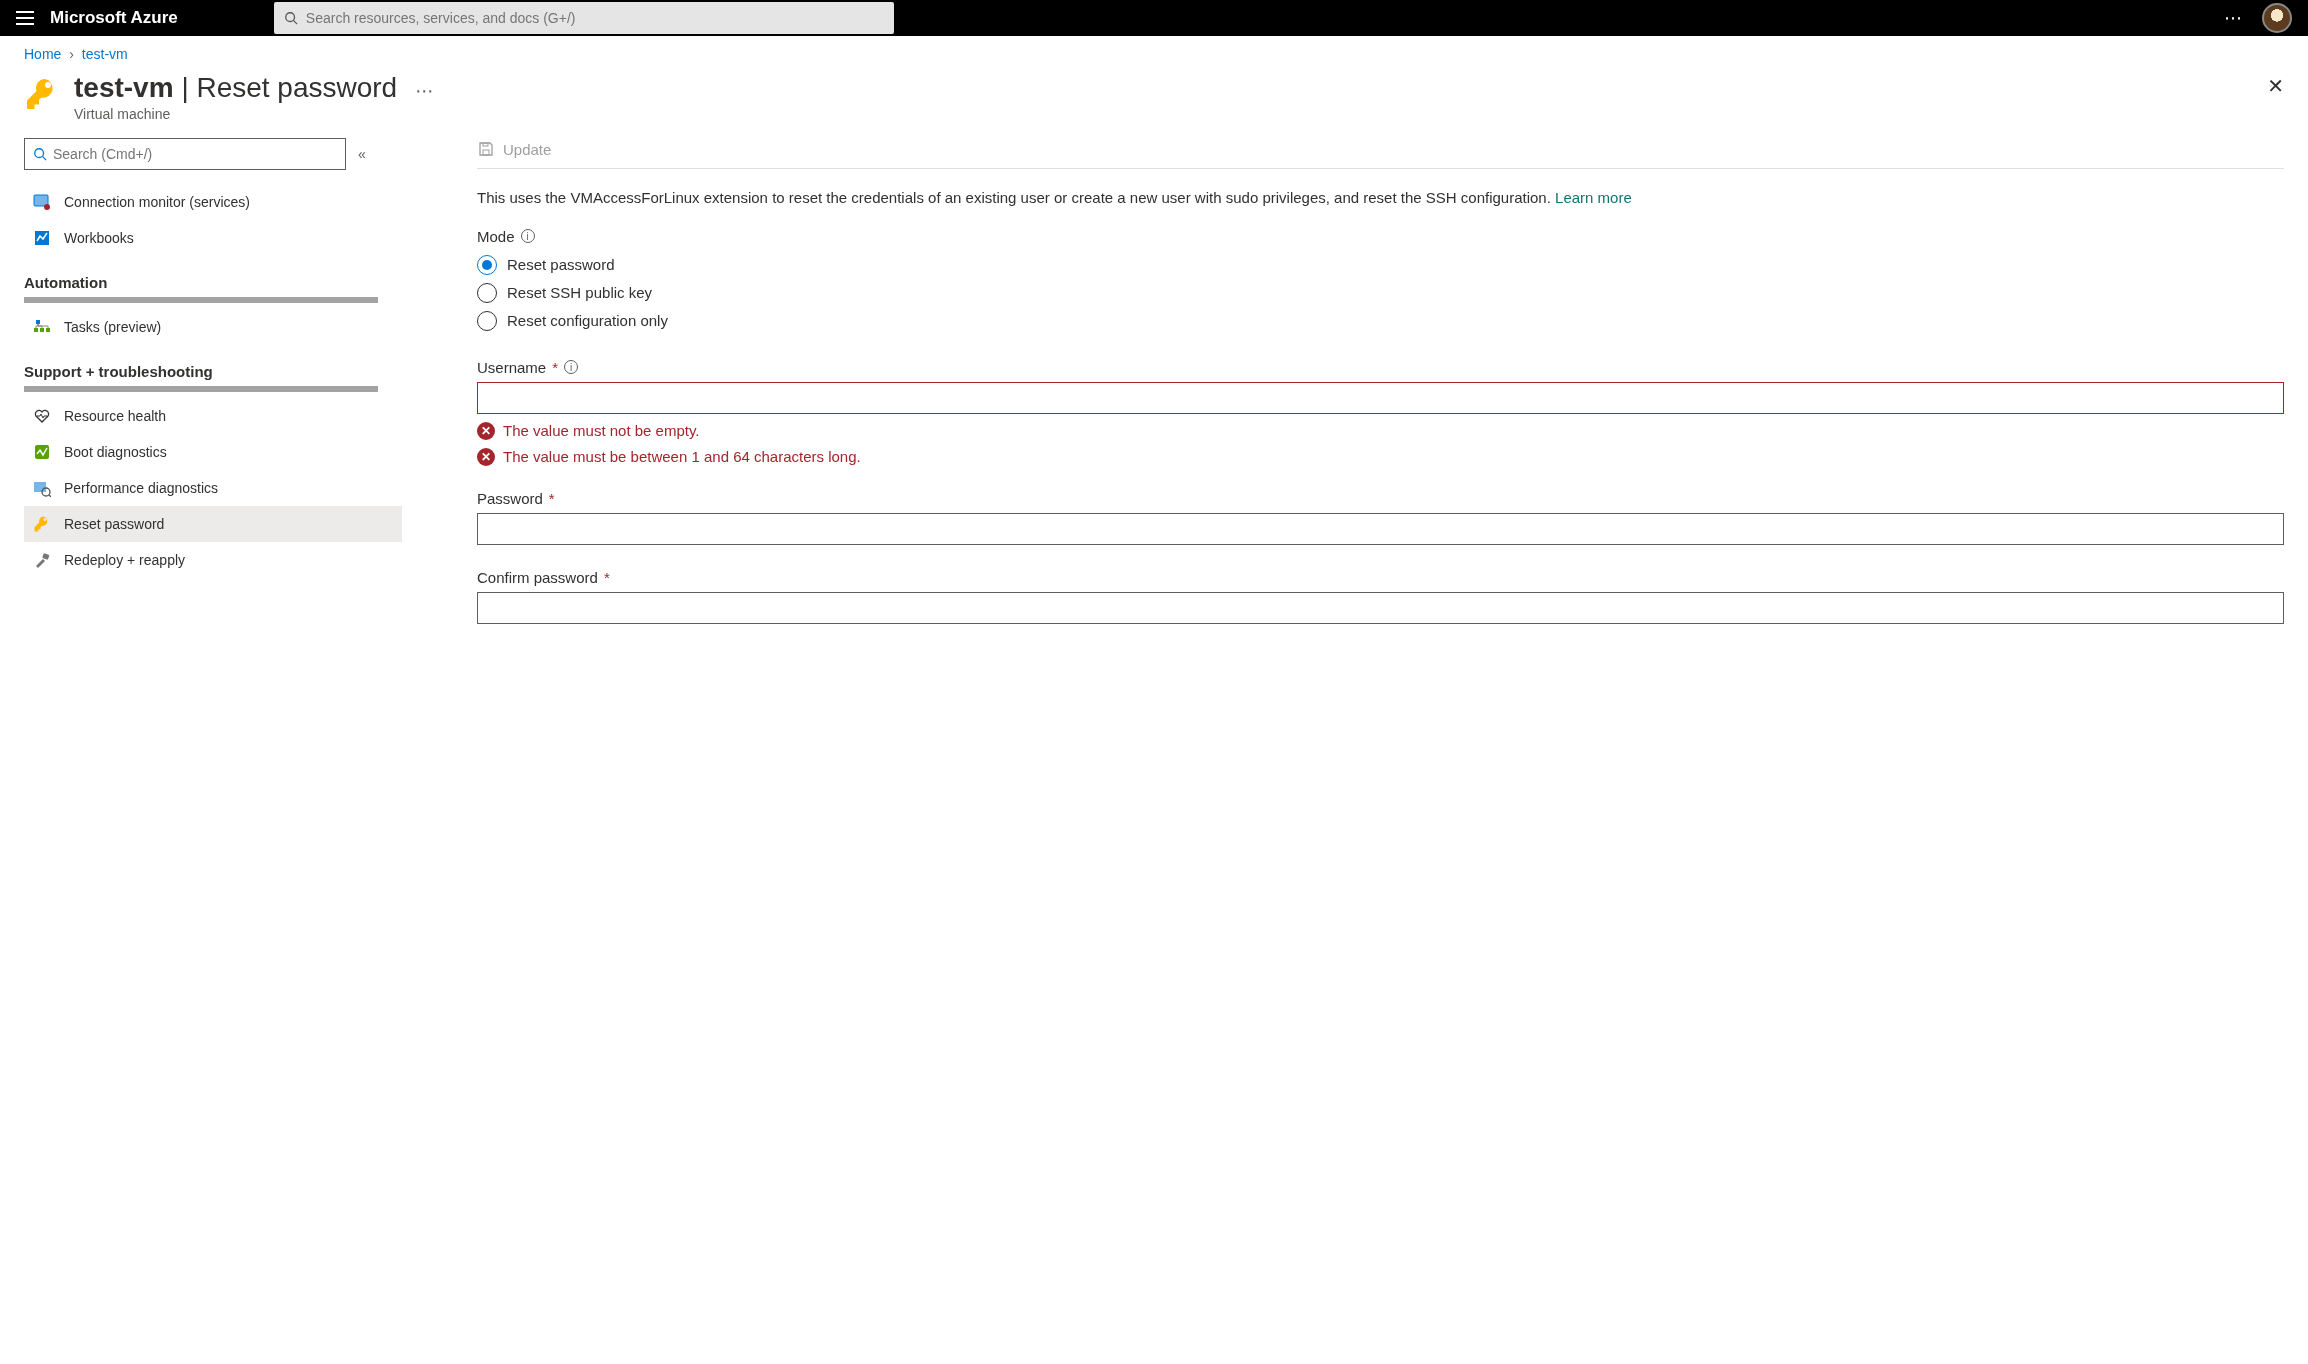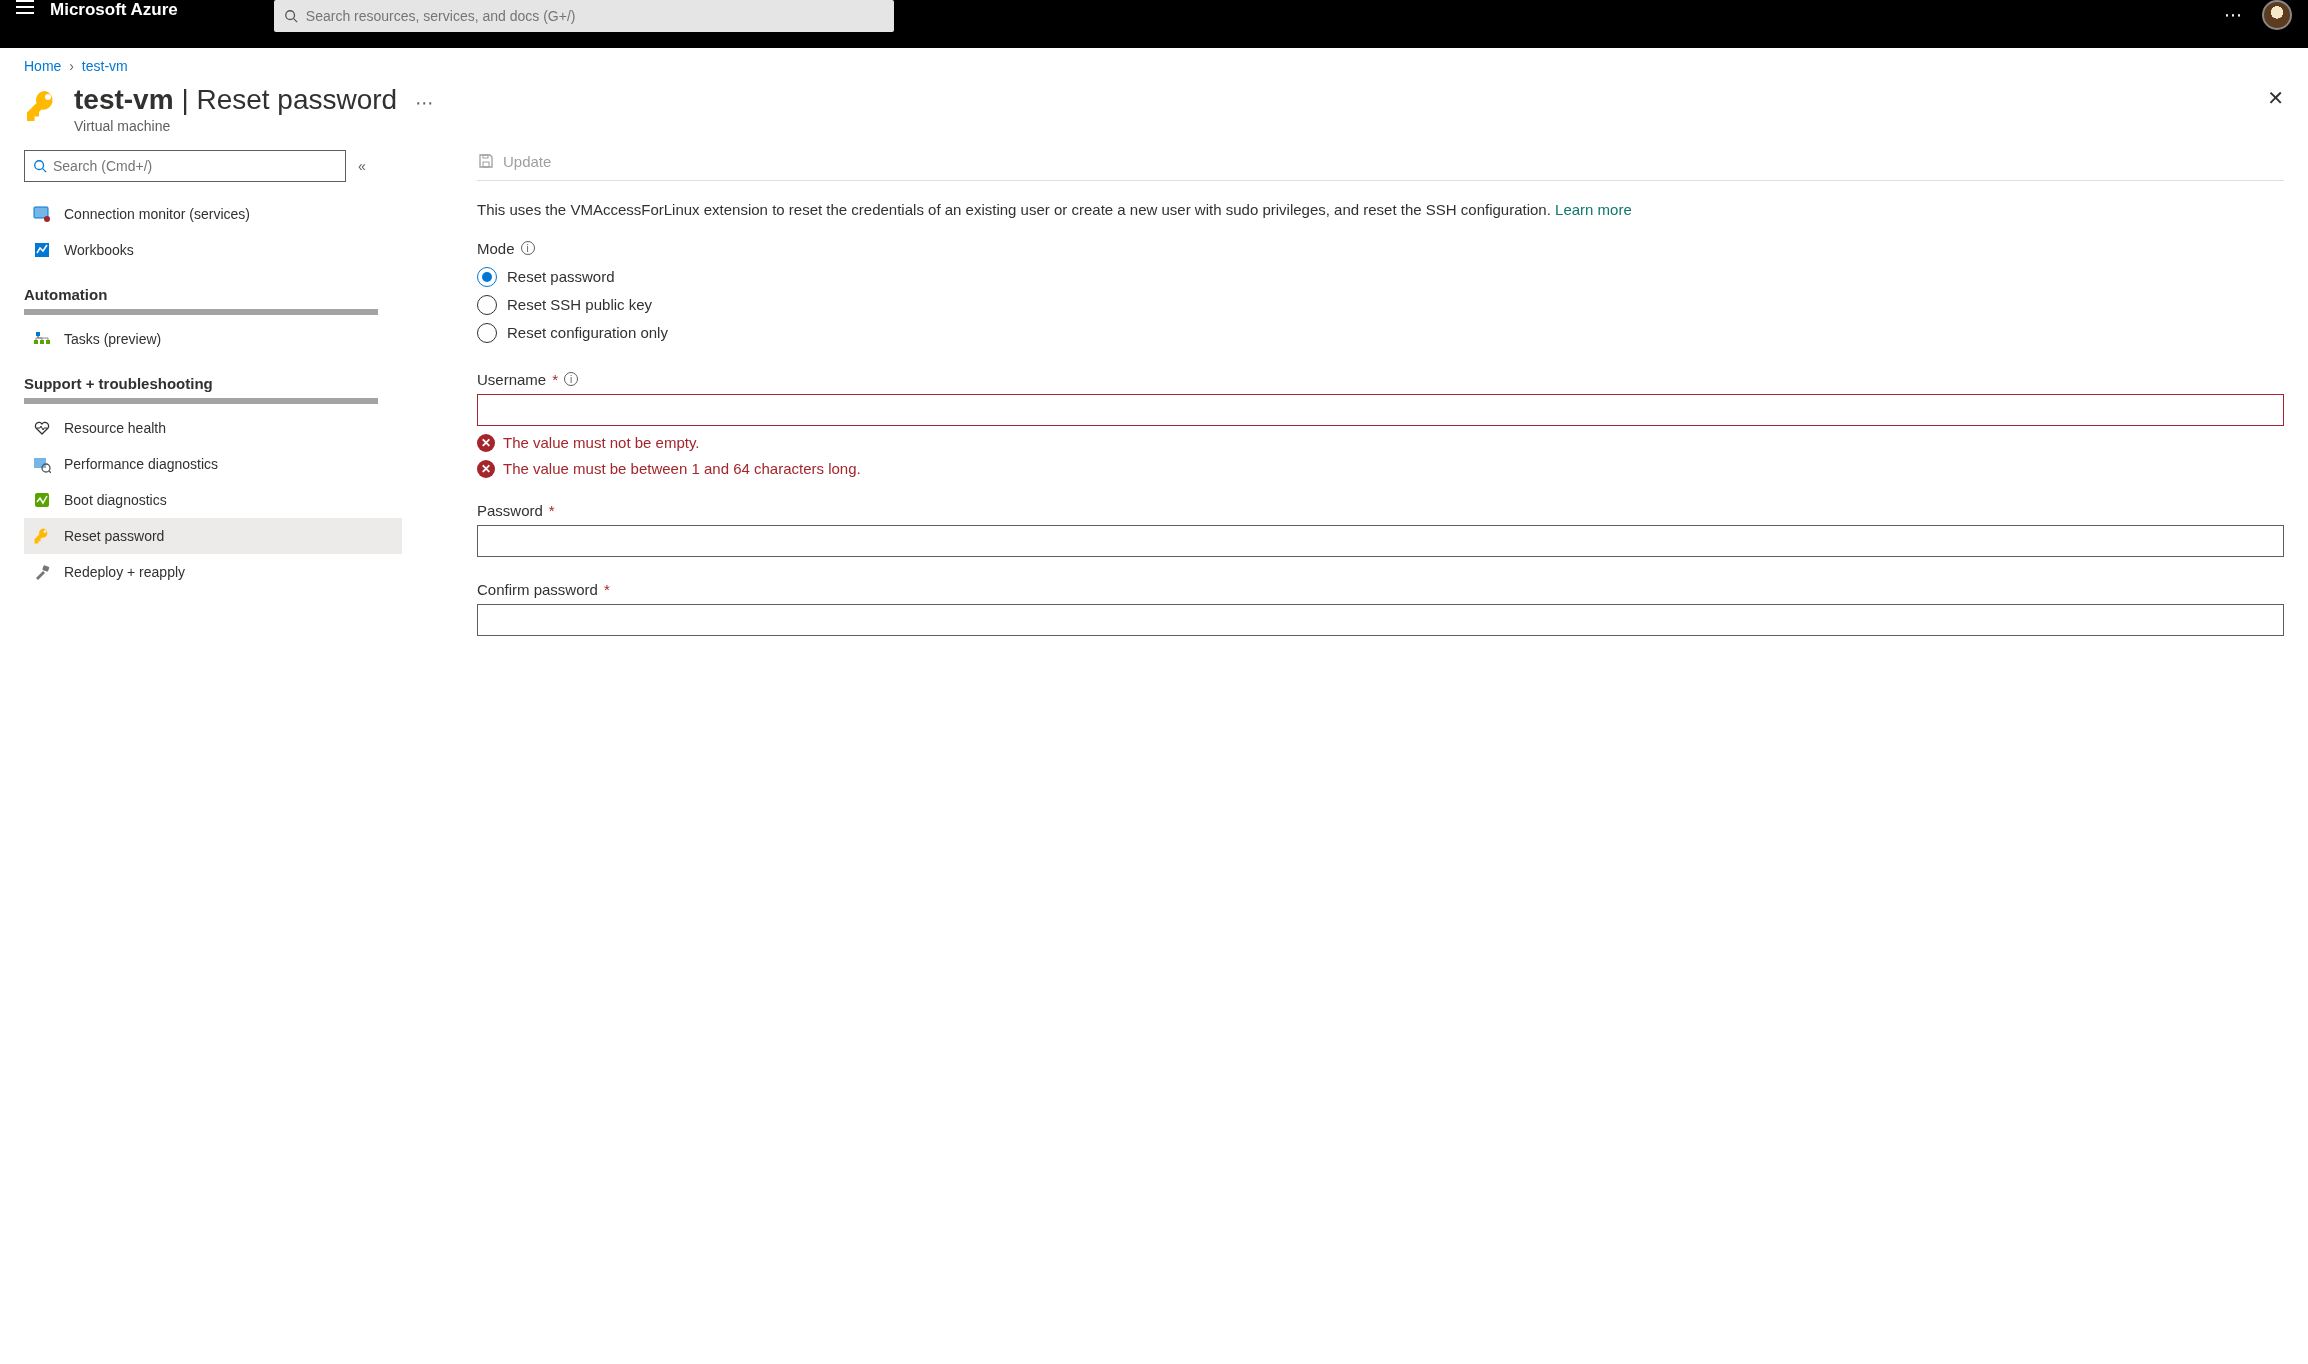--- a/index.html
+++ b/index.html
@@ -1,19 +1,19 @@
 <!DOCTYPE html>
 <html><head>
 <meta charset="utf-8">
 <style>
   * { box-sizing: border-box; margin: 0; padding: 0; }
   body { font-family: "Segoe UI", -apple-system, BlinkMacSystemFont, sans-serif; font-size: 14px; color: #323130; background: #fff; }
   
   
-  .topbar { background: #000; height: 48px; display: flex; align-items: flex-start; padding: 0 16px; gap: 16px; }
+  .topbar { background: #000; height: 36px; display: flex; align-items: center; padding: 0 16px; gap: 16px; }
   .hamburger { color: #fff; cursor: pointer; display: flex; flex-direction: column; gap: 4px; }
   .hamburger span { width: 18px; height: 2px; background: #fff; }
   .brand { color: #fff; font-size: 17px; font-weight: 600; margin-right: 80px; }
   .searchbar { flex: 0 1 620px; background: #e5e5e5; height: 32px; border-radius: 2px; display: flex; align-items: center; padding: 0 10px; gap: 8px; }
   .searchbar input { flex: 1; border: none; background: transparent; outline: none; font-size: 14px; color: #555; }
   .topbar-right { margin-left: auto; display: flex; align-items: center; gap: 18px; }
   .ellipsis-h { color: #fff; font-size: 18px; letter-spacing: 2px; }
   .avatar { width: 30px; height: 30px; border-radius: 50%; background: radial-gradient(circle at 50% 40%, #f7e7c9 30%, #5c3b1e 31%, #5c3b1e 100%); border: 2px solid #888; }
   
   
@@ -164,35 +164,35 @@
         <svg width="18" height="18" viewBox="0 0 18 18">
             <path d="M9 15 L3 9 A3.5 3.5 0 0 1 9 5 A3.5 3.5 0 0 1 15 9 Z" fill="none" stroke="#323130" stroke-width="1.3"></path>
             <path d="M4 9 H7 L8 7 L10 11 L11 9 H14" stroke="#323130" stroke-width="1" fill="none"></path>
           </svg>
       </span>
       <span>Resource health</span>
     </div>
     <div class="nav-item">
       <span class="nav-icon">
         <svg width="18" height="18" viewBox="0 0 18 18">
+            <rect x="2" y="2" width="14" height="14" rx="2" fill="#57a300"></rect>
+            <path d="M4 11 L7 7 L10 12 L14 5" stroke="#fff" stroke-width="1.5" fill="none"></path>
+          </svg>
+      </span>
+      <span>Boot diagnostics</span>
+    </div>
+    <div class="nav-item">
+      <span class="nav-icon">
+        <svg width="18" height="18" viewBox="0 0 18 18">
             <rect x="1" y="3" width="12" height="10" fill="#75b6e7"></rect>
             <circle cx="13" cy="13" r="4" fill="none" stroke="#555" stroke-width="1.3"></circle>
             <line x1="16" y1="16" x2="18" y2="18" stroke="#555" stroke-width="1.3"></line>
           </svg>
       </span>
       <span>Performance diagnostics</span>
-    </div>
-    <div class="nav-item">
-      <span class="nav-icon">
-        <svg width="18" height="18" viewBox="0 0 18 18">
-            <rect x="2" y="2" width="14" height="14" rx="2" fill="#57a300"></rect>
-            <path d="M4 11 L7 7 L10 12 L14 5" stroke="#fff" stroke-width="1.5" fill="none"></path>
-          </svg>
-      </span>
-      <span>Boot diagnostics</span>
     </div>
     <div class="nav-item active">
       <span class="nav-icon">
         <svg width="18" height="18" viewBox="0 0 24 24">
             <path fill="#ffb900" d="M14 2a6 6 0 0 0-5.65 8L2 16.35V22h5v-3h3v-3l1.65-1.65A6 6 0 1 0 14 2zm2 6a2 2 0 1 1 0-4 2 2 0 0 1 0 4z"></path>
           </svg>
       </span>
       <span>Reset password</span>
     </div>
     <div class="nav-item">

